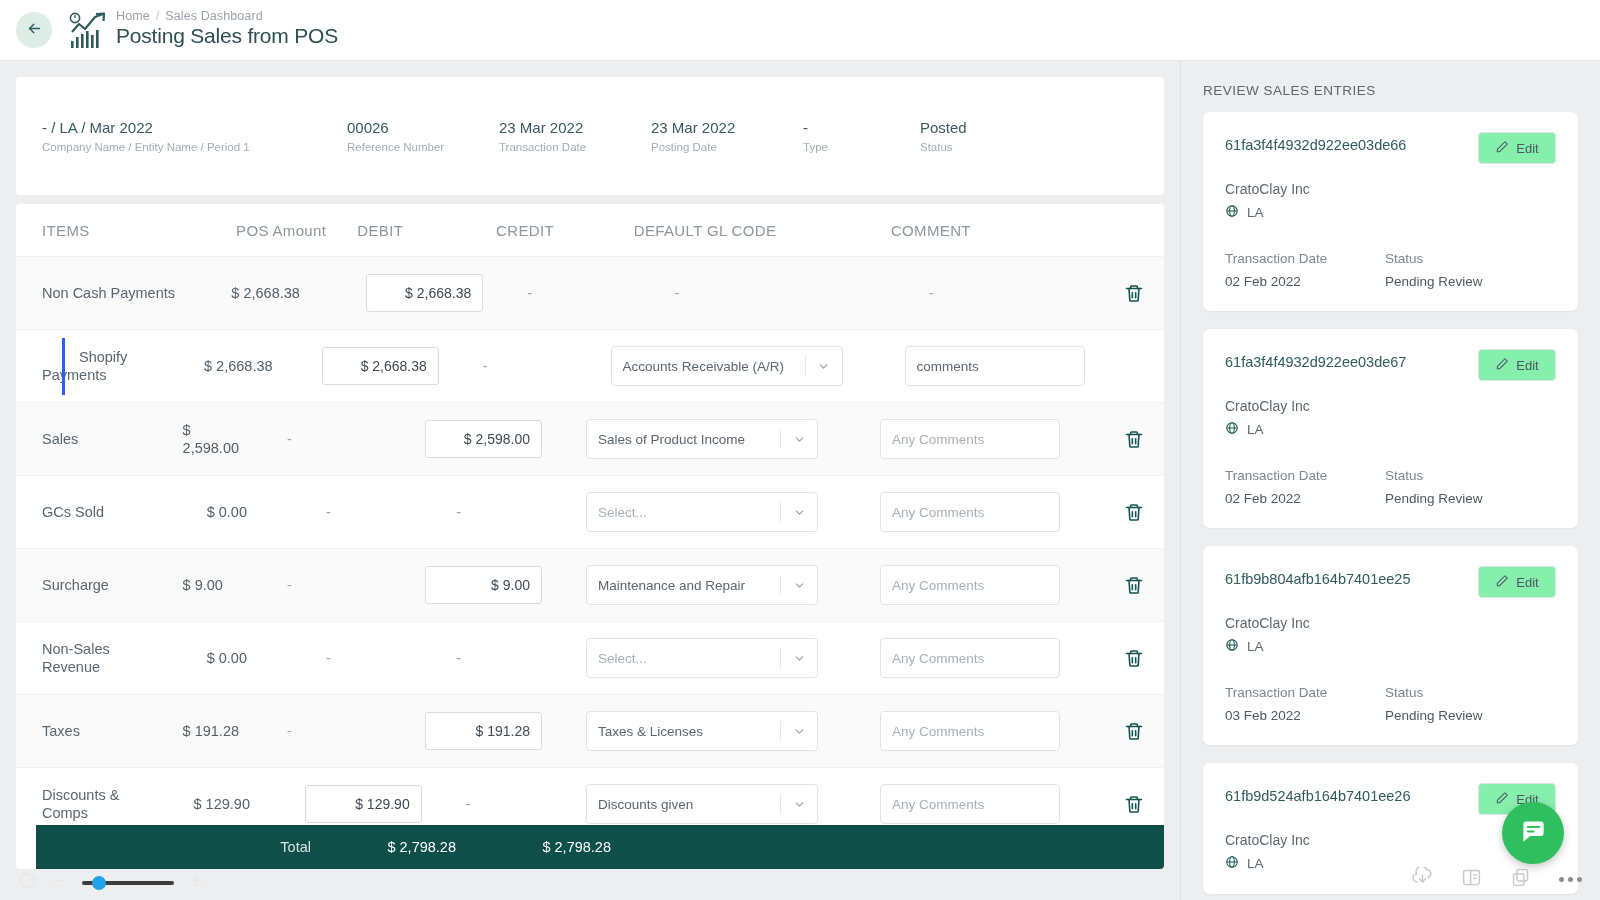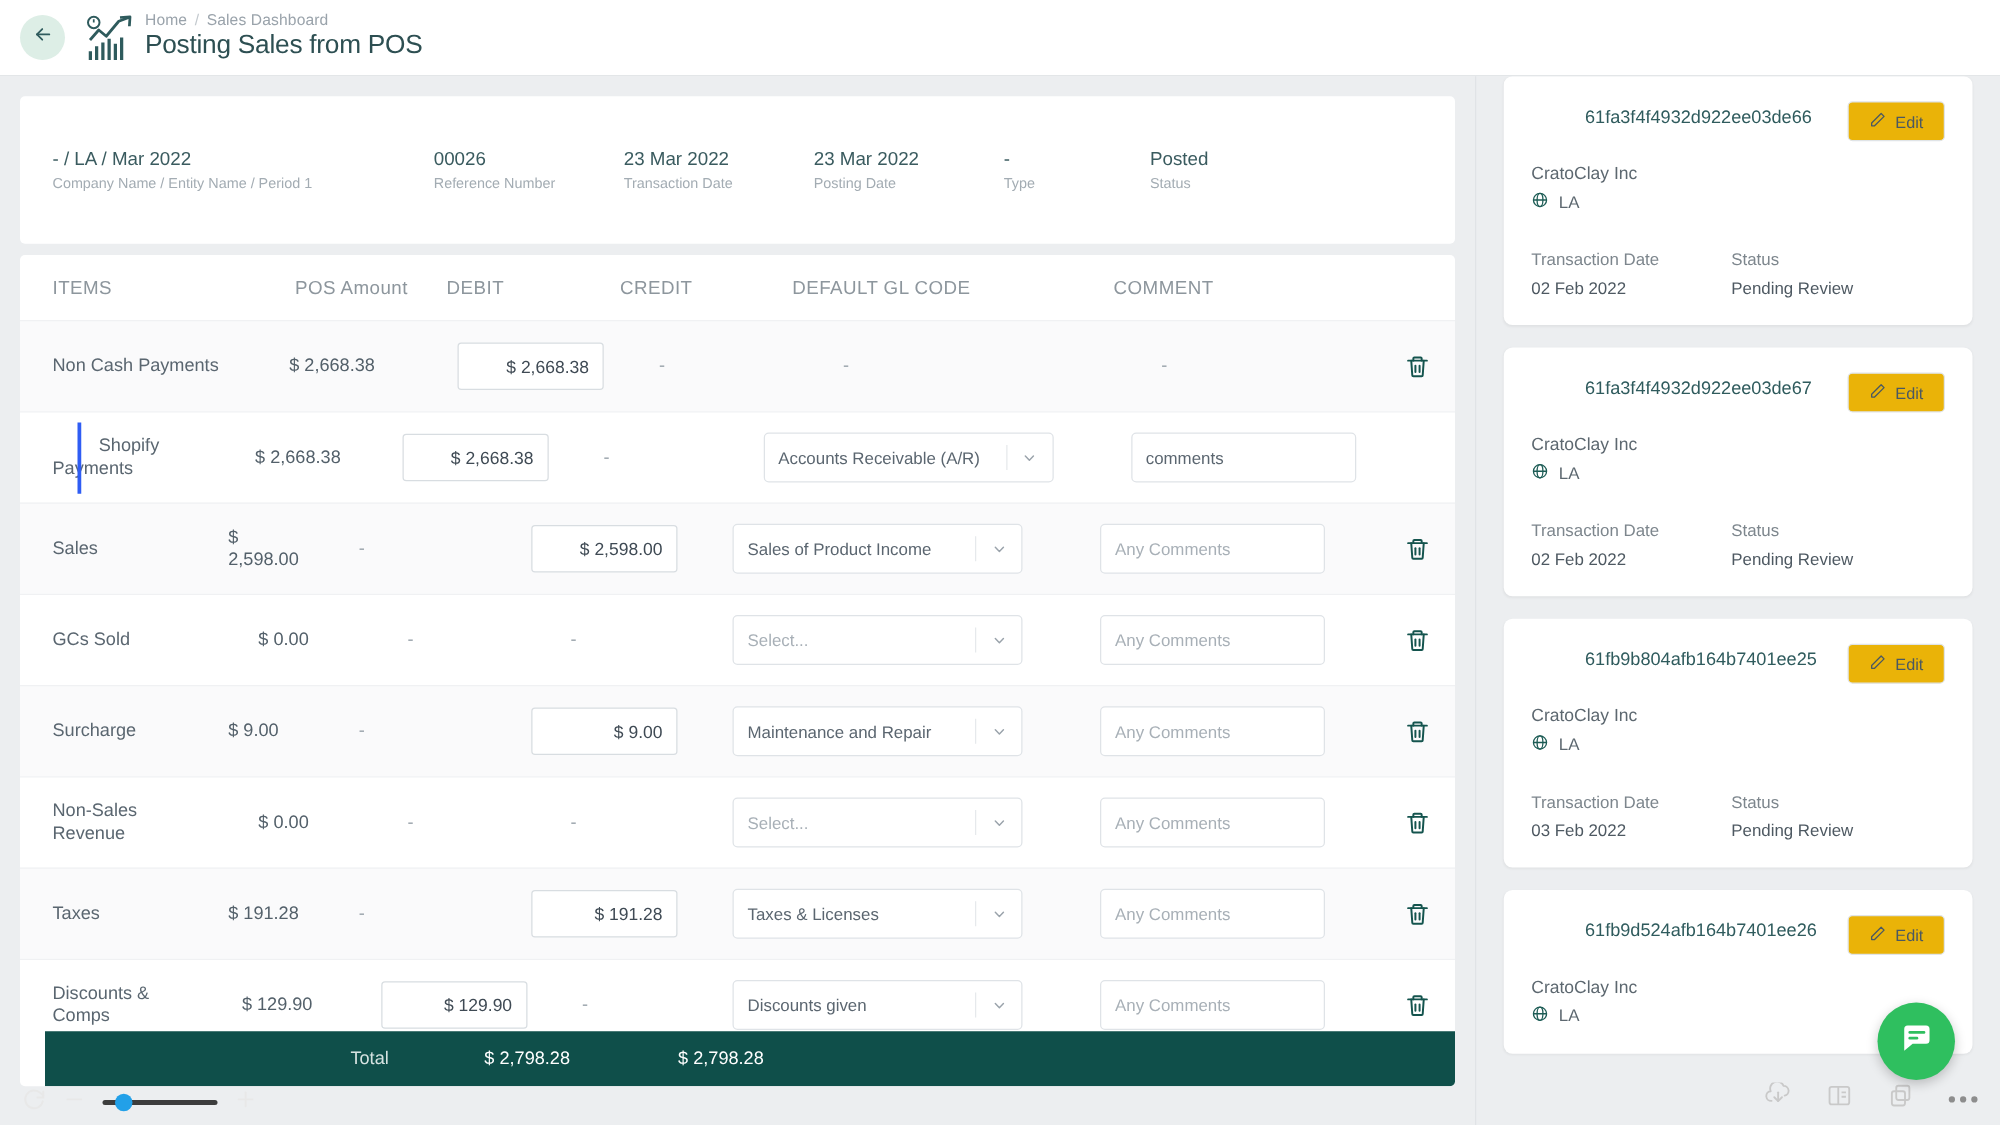--- a/index.html
+++ b/index.html
@@ -178,24 +178,24 @@
     padding: 22px 0 14px 22px;
     font-size: 13.5px; color: #5c666e; letter-spacing: .5px;
   }
   .rcard {
     margin: 0 22px 18px 22px;
     background: #ffffff; border-radius: 7px;
     padding: 20px 22px 22px 22px;
     box-shadow: 0 1px 2px rgba(0,0,0,.05);
   }
   .rc-head { display: flex; align-items: flex-start; }
-  .rc-id { font-size: 14.5px; color: #2f5b5d; flex: 1; padding-top: 5px; margin-left: 43px; }
+  .rc-id { font-size: 14.5px; color: #2f5b5d; flex: 1; padding-top: 5px; }
   .rc-edit {
     width: 78px; height: 32px;
-    border: 1px solid #e0e4e7; border-radius: 4px; background: #eab308;
+    border: 1px solid #e0e4e7; border-radius: 4px; background: #86efac;
     display: flex; align-items: center; justify-content: center; gap: 7px;
     font-size: 13px; color: #4a5862; cursor: pointer;
   }
   .rc-edit svg { width: 14px; height: 14px; }
   .rc-org { font-size: 14px; color: #5d6870; margin-top: 17px; }
   .rc-loc { display: flex; align-items: center; gap: 8px; margin-top: 7px; font-size: 13.5px; color: #5d6870; }
   .rc-loc svg { width: 14px; height: 14px; }
   .rc-grid { display: flex; margin-top: 30px; }
   .rc-col { width: 160px; }
   .rc-lbl { font-size: 13.5px; color: #7d868d; margin-bottom: 8px; }
@@ -568,20 +568,21 @@
 
     <div class="totalbar">
       <div class="t-lbl">Total</div>
       <div class="t-v1">$ 2,798.28</div>
       <div class="t-v2">$ 2,798.28</div>
     </div>
   </div>
 </div>
 
 <div class="rightpanel">
+  <div class="rp-title">REVIEW SALES ENTRIES</div>
   <div id="rcards">
       <div class="rcard">
         <div class="rc-head">
           <div class="rc-id">61fa3f4f4932d922ee03de66</div>
           <div class="rc-edit">
             <span><svg viewBox="0 0 24 24" fill="none" stroke="#4a5862" stroke-width="1.8" stroke-linecap="round" stroke-linejoin="round">
                 <path d="M17 3l4 4L8 20H4v-4z"></path>
               </svg></span>
             <span>Edit</span>
           </div>

